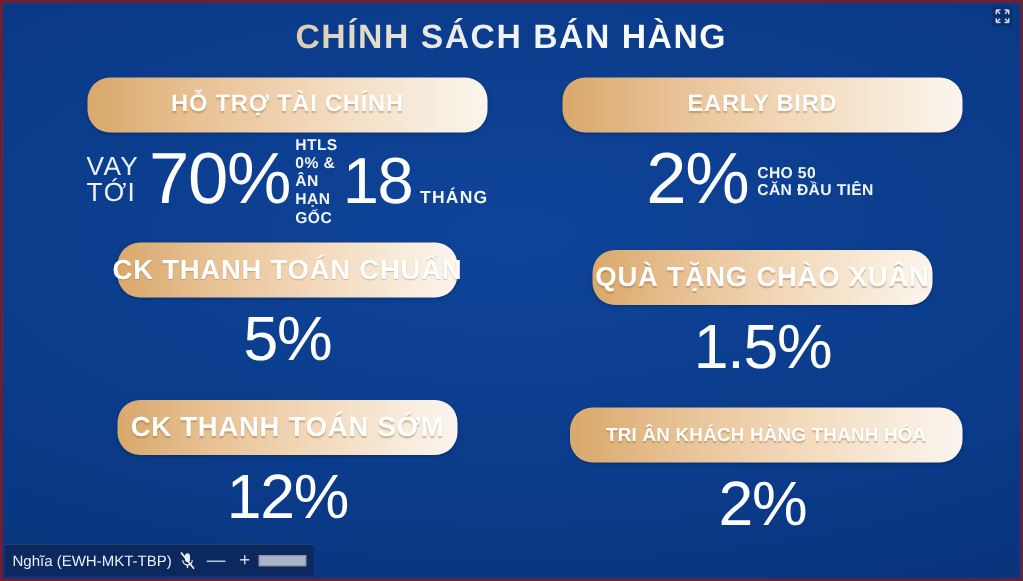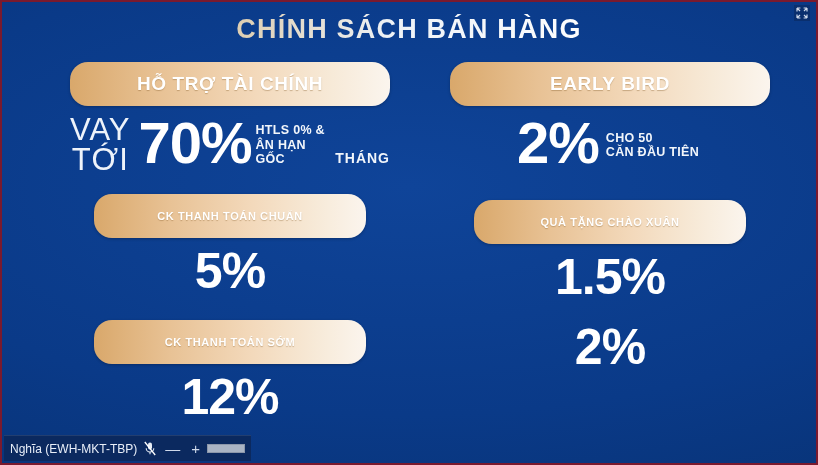--- a/index.html
+++ b/index.html
@@ -51,35 +51,35 @@
     box-shadow:0 1px 3px rgba(0,0,0,.25);
   }
   .pill span {
     color:#ffffff; font-weight:bold; font-size:19px;
     letter-spacing:.6px; white-space:nowrap;
     text-shadow:0 1px 1px rgba(120,80,30,.35);
   }
   .pill.wide { width:320px; }
   .pill.narrow { width:272px; margin-left:24px; }
   .pill.xwide { width:314px; margin-left:6px; }
-  .pill.small span { font-size:11px; }
+  .pill.small span { font-size:22px; }
   .pill.xsmall span { font-size:15px; letter-spacing:.2px; }
 
   
   .valrow {
     display:flex; align-items:baseline; justify-content:center;
     color:#fff; margin-top:8px; height:62px;
   }
   .vay {
-    font-size:31px; line-height:.98; letter-spacing:1px;
-    text-align:center; font-weight:400; margin-right:8px;
+    font-size:21px; line-height:.98; letter-spacing:1px;
+    text-align:left; font-weight:400; margin-right:8px;
     align-self:center; color:#eef3fa;
   }
   .big {
-    font-size:58px; font-weight:bold; line-height:1;
+    font-size:58px; font-weight:normal; line-height:1;
     letter-spacing:-1px;
   }
   .big.mid { font-size:52px; }
   .sub {
     font-size:12.5px; font-weight:bold; line-height:1.15;
     letter-spacing:.3px; margin:0 4px; align-self:center;
     color:#f2f6fb;
   }
   .sub.right { margin-left:7px; }
   .thang { font-size:14px; font-weight:bold; letter-spacing:1px; margin-left:6px; color:#f2f6fb;}
@@ -130,20 +130,21 @@
       <div class="valrow">
         <div class="vay">
           <div>VAY</div>
           <div>TỚI</div>
         </div>
         <div class="big">70%</div>
         <div class="sub">
           <div>HTLS 0% &amp;</div>
           <div>ÂN HẠN GỐC</div>
         </div>
+        <div class="big mid">18</div>
         <div class="thang">THÁNG</div>
       </div>
 
       <div class="pill narrow small" style="margin-top:18px;">
         <span>CK THANH TOÁN CHUẨN</span>
       </div>
       <div class="valrow centerval">
         <div class="big">5%</div>
       </div>
 
@@ -169,20 +170,23 @@
         </div>
       </div>
 
       <div class="pill narrow small" style="margin-top:24px;">
         <span>QUÀ TẶNG CHÀO XUÂN</span>
       </div>
       <div class="valrow centerval">
         <div class="big">1.5%</div>
       </div>
 
+      <div class="pill xwide xsmall" style="margin-top:12px;">
+        <span>TRI ÂN KHÁCH HÀNG THANH HÓA</span>
+      </div>
       <div class="valrow centerval">
         <div class="big">2%</div>
       </div>
     </div>
   </div>
 
   <div id="fsbtn">
     <svg width="12" height="12" viewBox="0 0 12 12" aria-hidden="true">
       <path d="M1 1 L4.4 1 M1 1 L1 4.4 M1 1 L4 4" stroke="#cfd9ea" stroke-width="1.2" fill="none"></path>
       <path d="M11 1 L7.6 1 M11 1 L11 4.4 M11 1 L8 4" stroke="#cfd9ea" stroke-width="1.2" fill="none"></path>

